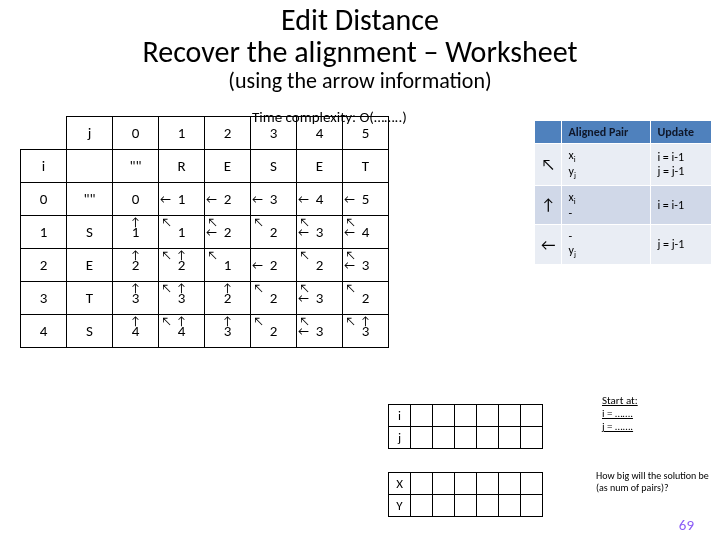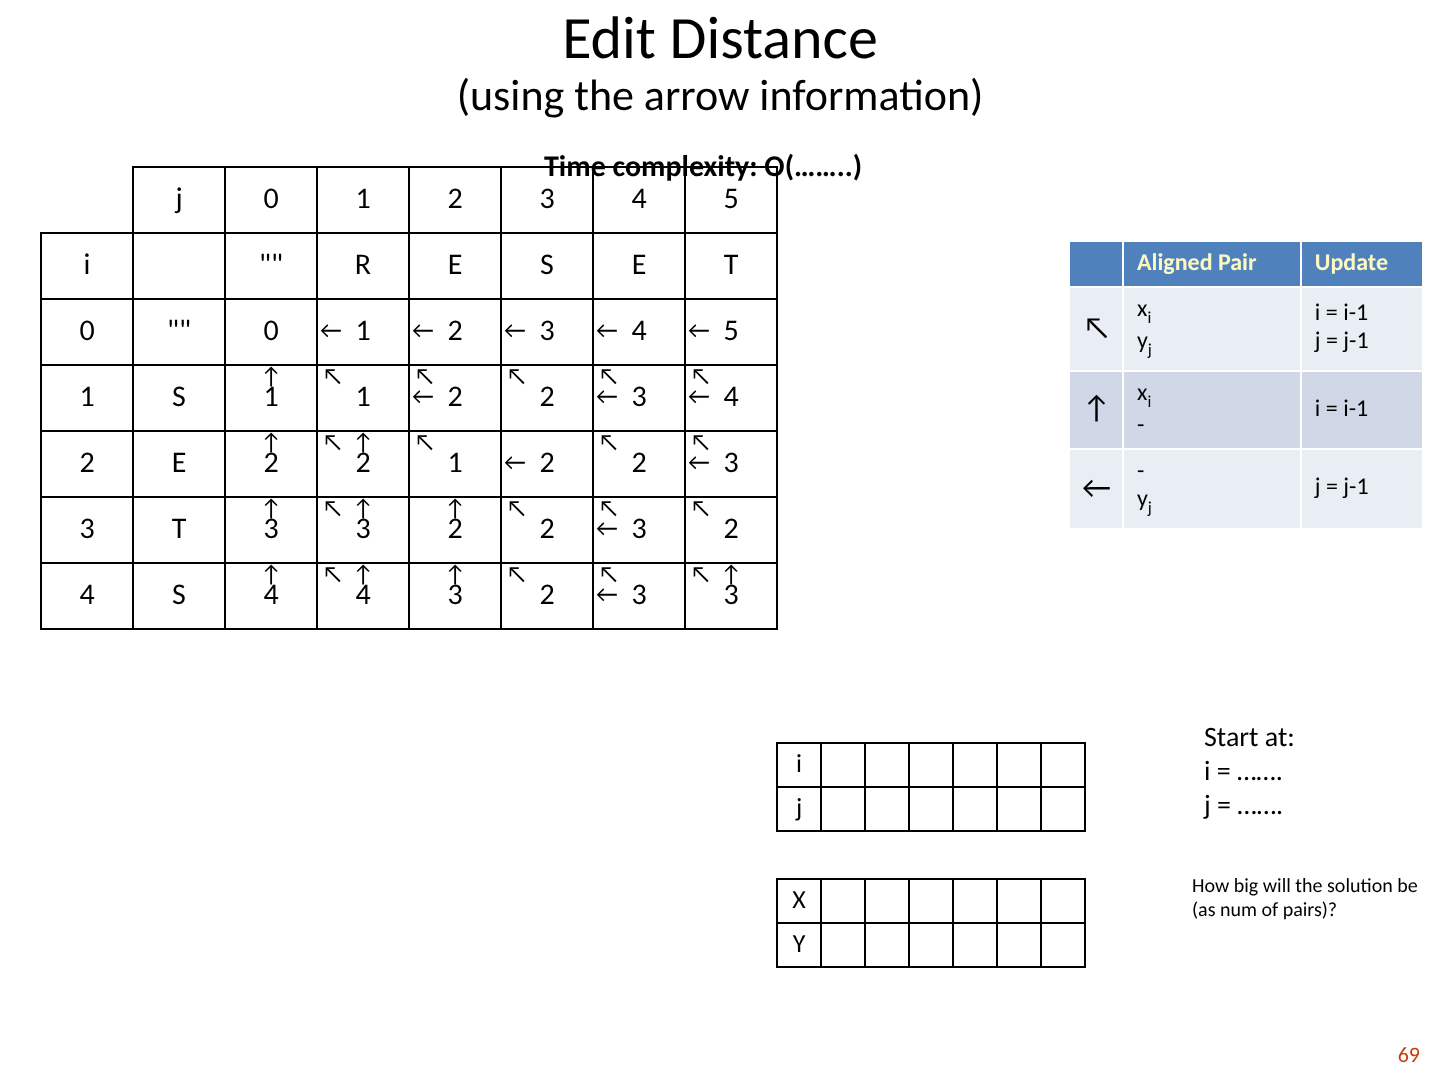--- a/index.html
+++ b/index.html
@@ -27,41 +27,40 @@
     position: relative;
     padding: 6px 10px 0 20px;
   }
   .defs {
     font-size: 17px;
     line-height: 1.25;
     margin-top: 6px;
   }
   .complexity {
     position: absolute;
-    left: 272px;
+    left: 252px;
     top: 14px;
     font-size: 15px;
     line-height: 1.2;
-    font-weight: bold;
   }
   .legend {
     position: absolute;
     right: 8px;
     top: 120px;
     width: 178px;
     border-collapse: collapse;
     font-size: 12px;
   }
   .legend th, .legend td {
     border: 1px solid #fff;
     padding: 4px 6px;
     text-align: left;
     vertical-align: middle;
   }
-  .legend th { background: #4f81bd; color: #fef9c3; font-weight: bold; }
+  .legend th { background: #4f81bd; color: #0f172a; font-weight: bold; }
   .legend td { background: #d0d8e8; }
   .legend tr:nth-child(odd) td { background: #e9edf4; }
   .legend td.arrcell { width: 22px; text-align: center; font-size: 16px; }
   sub { font-size: 0.7em; }
 
   .dptable {
     margin-top: 16px;
     border-collapse: collapse;
     font-size: 15px;
   }
@@ -118,44 +117,46 @@
     border: 1px solid #000;
     width: 22px;
     height: 22px;
     text-align: center;
   }
   .note1 {
     position: absolute;
     right: 8px;
     top: 300px;
     width: 110px;
-    font-size: 14px;
+    font-size: 11px;
     line-height: 1.2;
+    text-decoration: underline;
   }
   .note2 {
     position: absolute;
     right: 4px;
     top: 376px;
     width: 120px;
     font-size: 10px;
     line-height: 1.2;
   }
   .pagenum {
     position: absolute;
-    right: 10px;
+    right: 26px;
     bottom: 6px;
-    font-size: 11px;
-    color: #c2410c;
+    font-size: 15px;
+    color: #8b5cf6;
   }
 </style>
 </head>
 <body>
 
 <div class="title">
   <div>Edit Distance</div>
+  <div>Recover the alignment – Worksheet</div>
 </div>
 <div class="subtitle">(using the arrow information)</div>
 
 <div class="content">
 
   <div class="defs">
   </div>
 
   <div class="complexity">
     <div>Time complexity:  O(……..)</div>

